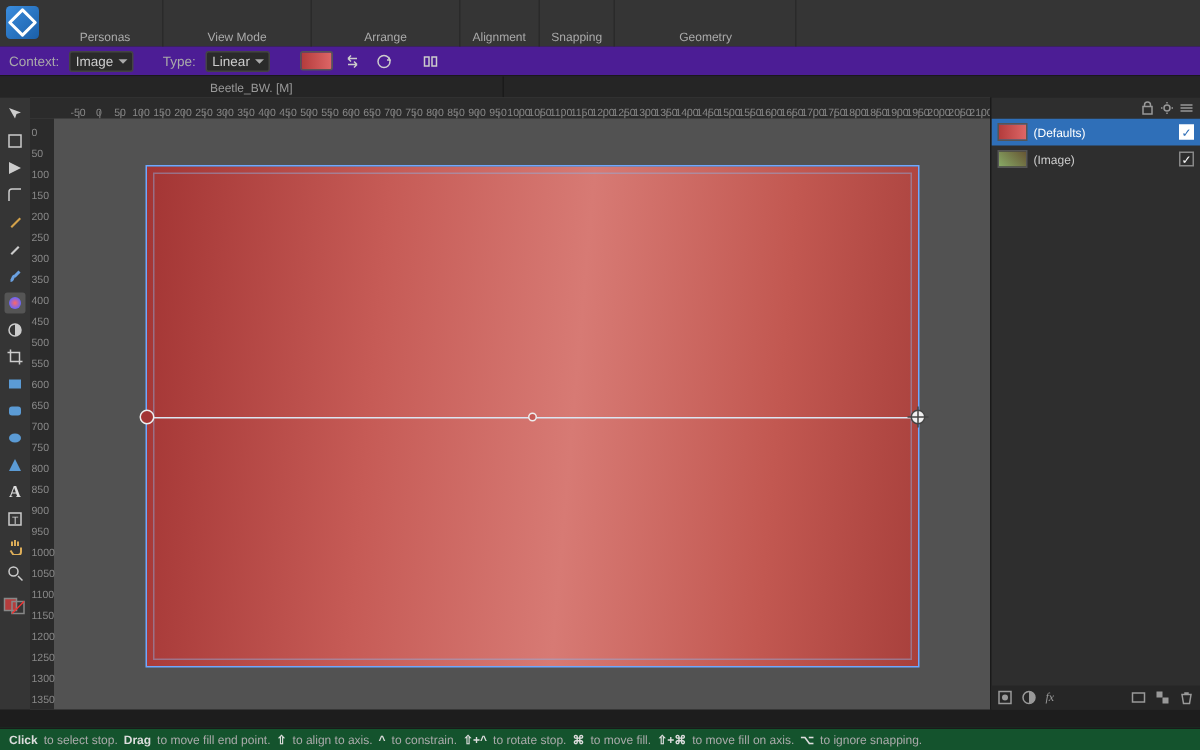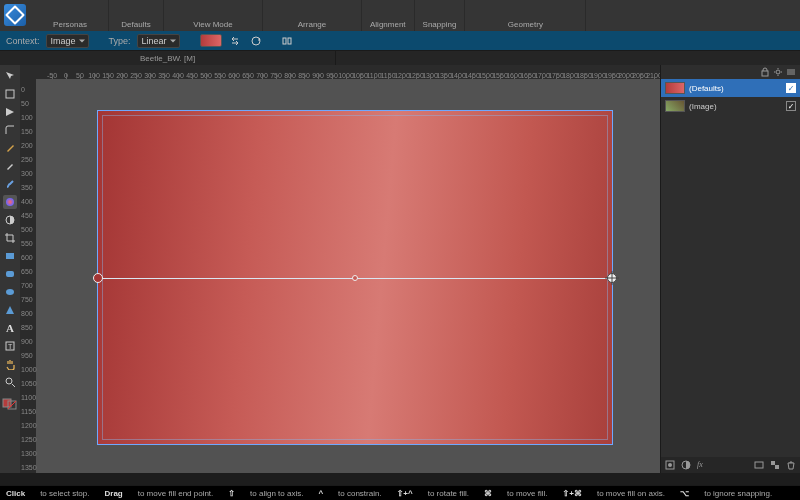--- a/index.html
+++ b/index.html
@@ -10,21 +10,21 @@
   .tb-group { display:flex; flex-direction:column; align-items:center; justify-content:flex-end; padding:0 8px 2px; border-right:1px solid #2a2a2a; }
   .tb-icons { display:flex; gap:6px; align-items:center; height:20px; }
   .tb-label { font-size:8px; color:#aaa; margin-top:18px; }
   .tb-ic { width:16px; height:16px; display:flex; align-items:center; justify-content:center; color:#ccc; }
   .tb-ic.accent { color:#4aa0ff; }
   .logo { width:22px; height:22px; background:linear-gradient(135deg,#3a8dde,#1b5fa8); border-radius:3px; position:relative; margin:4px 6px 0 4px; }
   .logo::before{content:"";position:absolute;inset:4px;border:2px solid #fff;border-radius:1px;transform:rotate(45deg);}
   .toolbar-right { margin-left:auto; display:flex; }
 
   
-  .context { height:20px; background:#0c4a6e; display:flex; align-items:center; padding:0 6px; gap:6px; font-size:9px; color:#ccc; border-bottom:1px solid #1a1a1a; }
+  .context { height:20px; background:#4c1d95; display:flex; align-items:center; padding:0 6px; gap:6px; font-size:9px; color:#ccc; border-bottom:1px solid #1a1a1a; }
   .ctx-label { color:#aaa; }
   .ctx-select { background:#2a2a2a; border:1px solid #444; padding:1px 12px 1px 4px; border-radius:2px; position:relative; min-width:34px; }
   .ctx-select::after{content:"";position:absolute;right:3px;top:50%;border:3px solid transparent;border-top-color:#aaa;transform:translateY(-25%);}
   .ctx-swatch { width:22px; height:13px; background:linear-gradient(90deg,#b43c3c,#d66); border:1px solid #555; border-radius:2px; }
   .ctx-ic { width:15px; height:15px; display:flex; align-items:center; justify-content:center; border:1px solid transparent; border-radius:2px; }
 
   
   .tabstrip { height:14px; background:#252525; display:flex; font-size:8px; color:#999; }
   .tabstrip .tab { padding:0 140px 0 140px; display:flex; align-items:center; border-right:1px solid #1a1a1a; white-space:nowrap; }
   .tabstrip .tab.active { background:#2e2e2e; color:#ddd; }
@@ -69,21 +69,21 @@
   .layer.sel { background:#2f6fb8; color:#fff; }
   .layer .thumb { width:20px; height:12px; border:1px solid #555; }
   .thumb.rect { background:linear-gradient(90deg,#b43c3c,#d66); }
   .thumb.img  { background:linear-gradient(45deg,#8a6,#653); }
   .layer .chk { width:10px;height:10px;border:1px solid #888;margin-left:auto;display:flex;align-items:center;justify-content:center;font-size:8px;color:#fff;}
   .layer.sel .chk{background:#fff;color:#2f6fb8;border-color:#fff;}
   .panel-footer{height:16px;background:#262626;display:flex;justify-content:flex-end;gap:6px;align-items:center;padding:0 4px;}
   .pf-ic{width:10px;height:10px;color:#999;}
 
   
-  .status { position:absolute; left:0; right:0; bottom:0; height:15px; background:#000000; color:#aaa; font-size:8px; display:flex; align-items:center; padding:0 6px; border-top:1px solid #1a1a1a; gap:15px;}
+  .status { position:absolute; left:0; right:0; bottom:0; height:15px; background:#14532d; color:#aaa; font-size:8px; display:flex; align-items:center; padding:0 6px; border-top:1px solid #1a1a1a; gap:4px;}
   .status b{color:#ddd;font-weight:600;}
 
   svg { display:block; }
 </style>
 </head>
 <body>
 
 <div class="toolbar">
   <div class="logo"></div>
 
@@ -102,36 +102,20 @@
         </span>
       <span class="tb-ic">
           <svg width="14" height="14" viewBox="0 0 14 14">
             <path d="M7 2v7M4 6l3 3 3-3M3 12h8" stroke="currentColor" fill="none" stroke-width="1.5"></path>
           </svg>
         </span>
     </div>
     <div class="tb-label">Personas</div>
   </div>
 
-  <div class="tb-group">
-    <div class="tb-icons">
-      <span class="tb-ic accent">
-          <svg width="14" height="14" viewBox="0 0 14 14">
-            <polygon points="7,2 12,12 2,12" fill="currentColor"></polygon>
-          </svg>
-        </span>
-      <span class="tb-ic">
-          <svg width="14" height="14" viewBox="0 0 14 14">
-            <path d="M11 4a5 5 0 1 0 1 4" stroke="currentColor" fill="none" stroke-width="1.5"></path>
-            <path d="M12 2v3h-3" stroke="currentColor" fill="none" stroke-width="1.5"></path>
-          </svg>
-        </span>
-    </div>
-    <div class="tb-label">Defaults</div>
-  </div>
 
   <div class="tb-group">
     <div class="tb-icons">
       <span class="tb-ic">
           <svg width="14" height="14">
             <rect x="2" y="2" width="10" height="10" stroke="currentColor" fill="none"></rect>
             <line x1="2" y1="7" x2="12" y2="7" stroke="currentColor"></line>
             <line x1="7" y1="2" x2="7" y2="12" stroke="currentColor"></line>
           </svg>
         </span>
@@ -596,20 +580,20 @@
 <div class="status">
   <b>Click</b>
     <span> to select stop. </span>
   <b>Drag</b>
     <span> to move fill end point. </span>
   <b>⇧</b>
     <span> to align to axis. </span>
   <b>^</b>
     <span> to constrain. </span>
   <b>⇧+^</b>
-    <span> to rotate fill. </span>
+    <span> to rotate stop. </span>
   <b>⌘</b>
     <span> to move fill. </span>
   <b>⇧+⌘</b>
     <span> to move fill on axis. </span>
   <b>⌥</b>
     <span> to ignore snapping.</span>
 </div>
 
 </body></html>

